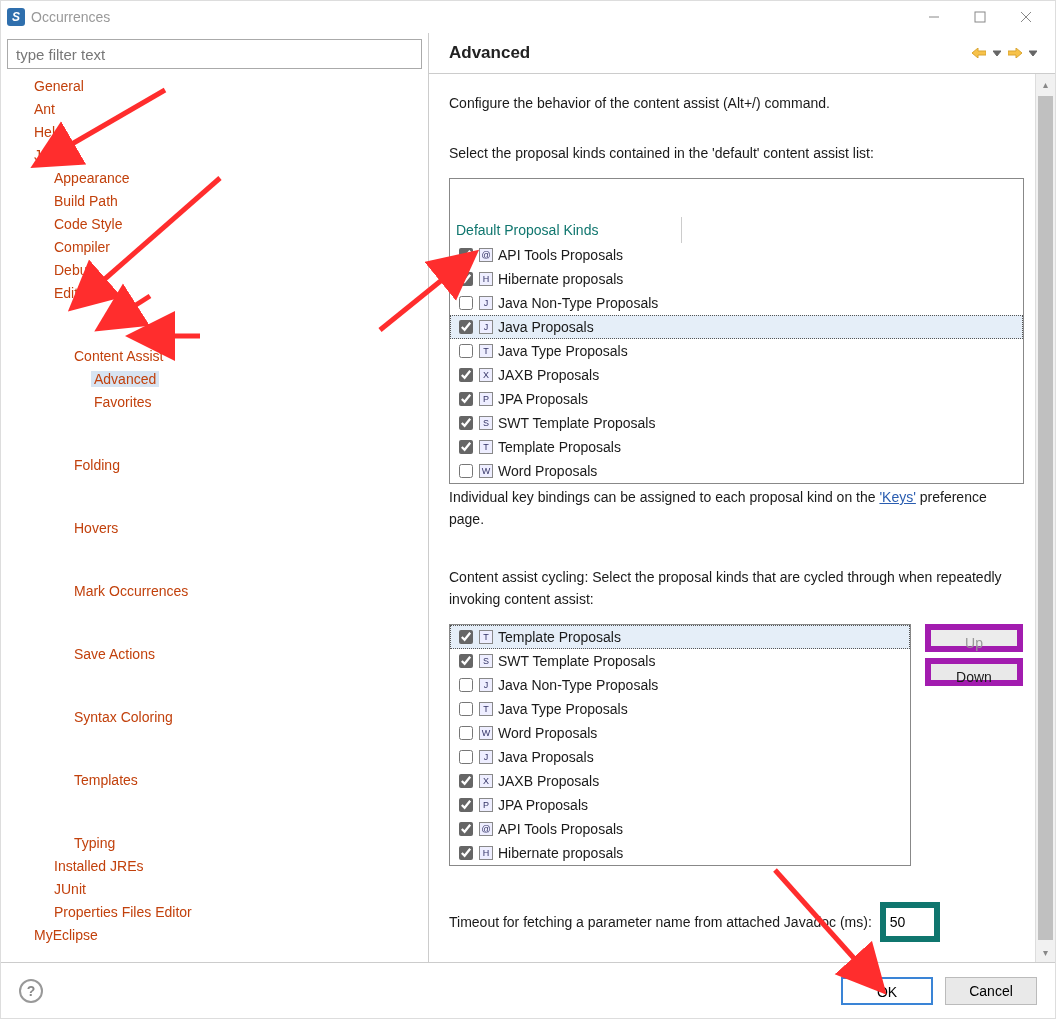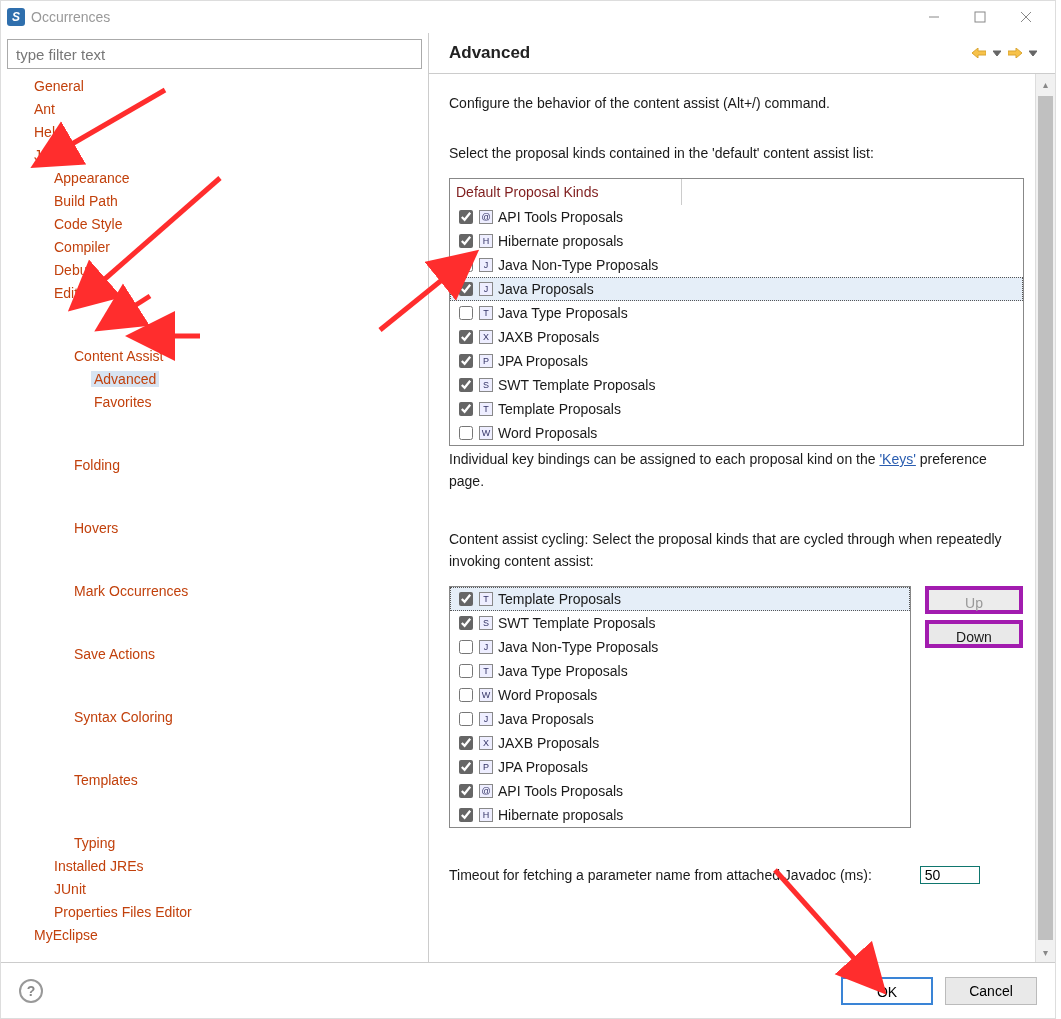--- a/index.html
+++ b/index.html
@@ -39,41 +39,41 @@
 
   .right-scroll { flex: 1; display: flex; min-height: 0; position:relative;}
   .right-content { flex: 1; overflow: auto; padding: 12px 12px 12px 20px; color: #1a1a1a; font-size: 15px; line-height: 22px; }
   .fake-scrollbar-v { width: 20px; background: #f1f1f1; display:flex; flex-direction:column; border-left:1px solid #ddd;}
   .fake-scrollbar-v .arrow-btn { height:20px; display:flex; align-items:center; justify-content:center; color:#888; font-size:10px;}
   .fake-scrollbar-v .thumb { flex:1; margin:2px; background:#c0c0c0; border-radius:0;}
 
   .section-text { margin: 6px 0 14px 0; }
   .table-box { border: 1px solid #888; width: 575px; }
   .table-head { display: flex; }
-  .table-head .th { padding: 2px 6px; border-right: 1px solid #ccc; color:#7f1d1d; background:#fff;}
+  .table-head .th { padding: 2px 6px; border-right: 1px solid #ccc; color:#0f766e; background:#fff;margin-top:38px;}
   .table-head .th.col0 { width: 232px; }
   .table-head .th.col1 { flex:1; border-right:none;}
   .row { display: flex; align-items: center; height: 24px; }
   .row .chk-cell { width: 20px; display:flex; align-items:center; justify-content:center; margin-left:6px;}
   .row .icon-cell { width: 20px; display:flex; align-items:center; justify-content:center;}
   .row .icon-cell span { width:14px; height:14px; display:inline-block; border:1px solid #888; background:#eef; font-size:9px; line-height:12px; text-align:center; color:#336;}
   .row .label-cell { padding-left: 2px; flex:1;}
   .row.selected { background: #e5eef8; }
   .row.focus-row { outline: 1px dotted #555; outline-offset:-1px;}
   input[type=checkbox]{ width:14px; height:14px; margin:0; accent-color:#666; }
 
   .link { color: #2a5db0; text-decoration: underline; cursor: pointer;}
 
   .cycle-area { display:flex; gap:14px; margin-top:4px;}
   .cycle-table { border:1px solid #888; width: 469px;}
   .cycle-buttons { display:flex; flex-direction:column; gap:6px;}
-  .btn { width: 98px; height:28px; background:#e9e9e9; border:4px solid #a21caf; text-align:center; line-height:26px; }
+  .btn { width: 98px; height:28px; background:#e9e9e9; border:6px solid #a21caf; text-align:center; line-height:26px; }
   .btn.disabled { color:#999; background:#ececec;}
   .timeout-row { margin-top: 36px; display:flex; align-items:center; gap:8px;}
-  .timeout-row input[type=text]{ width:60px; height:18px; border:1px solid #0f766e; padding:0 4px; text-align:left;margin-left:40px;}
+  .timeout-row input[type=text]{ width:60px; height:40px; border:6px solid #0f766e; padding:0 4px; text-align:left;}
 
   
   .footer { height: 56px; display:flex; align-items:center; border-top:1px solid #ccc; padding:0 18px;}
   .help-icon { width:24px; height:24px; border:2px solid #999; border-radius:50%; color:#888; display:flex; align-items:center; justify-content:center; font-weight:bold;}
   .footer .spacer { flex:1;}
   .footer .fbtn { width:92px; height:28px; text-align:center; line-height:26px; margin-left:12px; border:1px solid #bbb; background:#e9e9e9;}
   .footer .fbtn.primary { border:2px solid #3a84d6; background:#fff;}
 
   
   .anno { position:absolute; pointer-events:none;}

